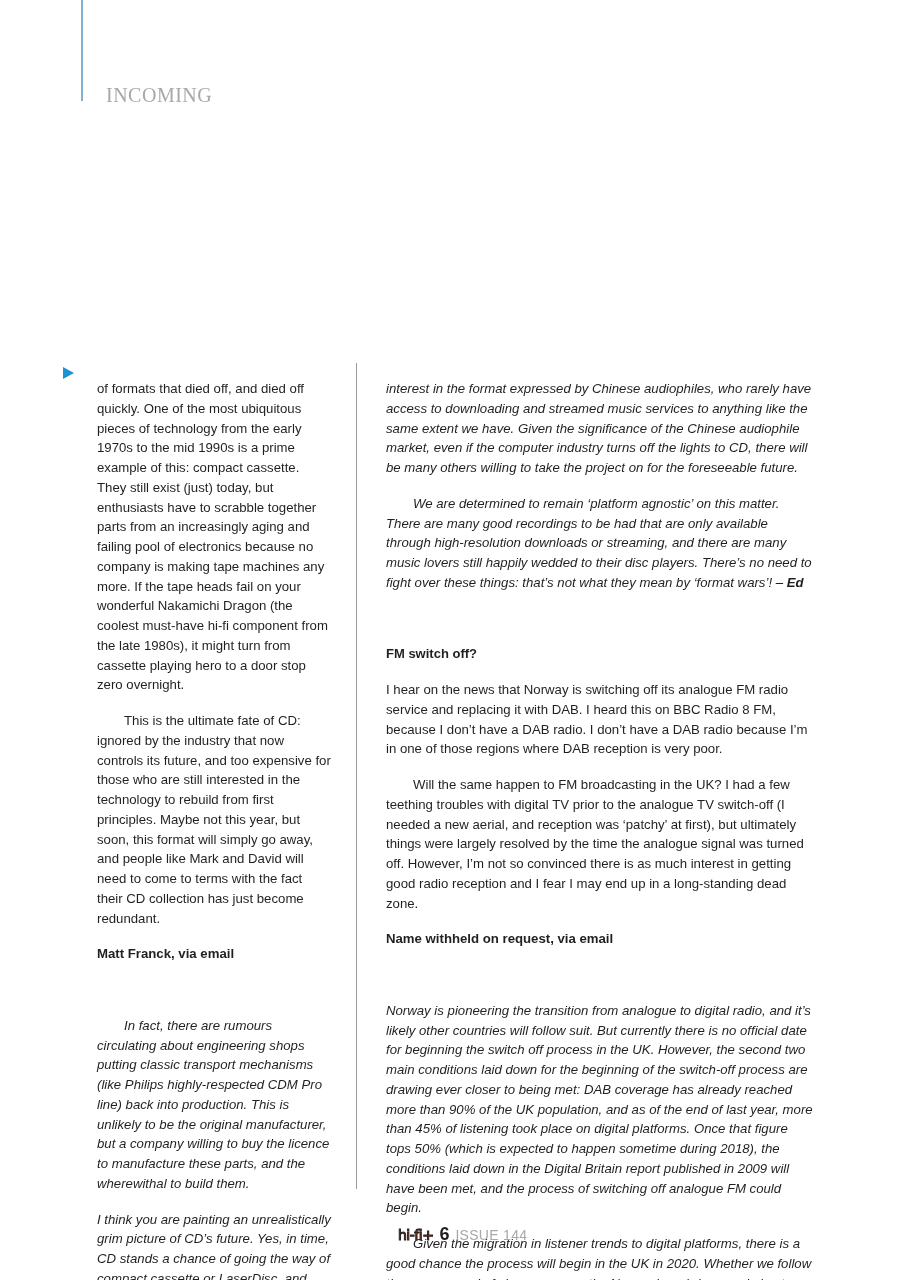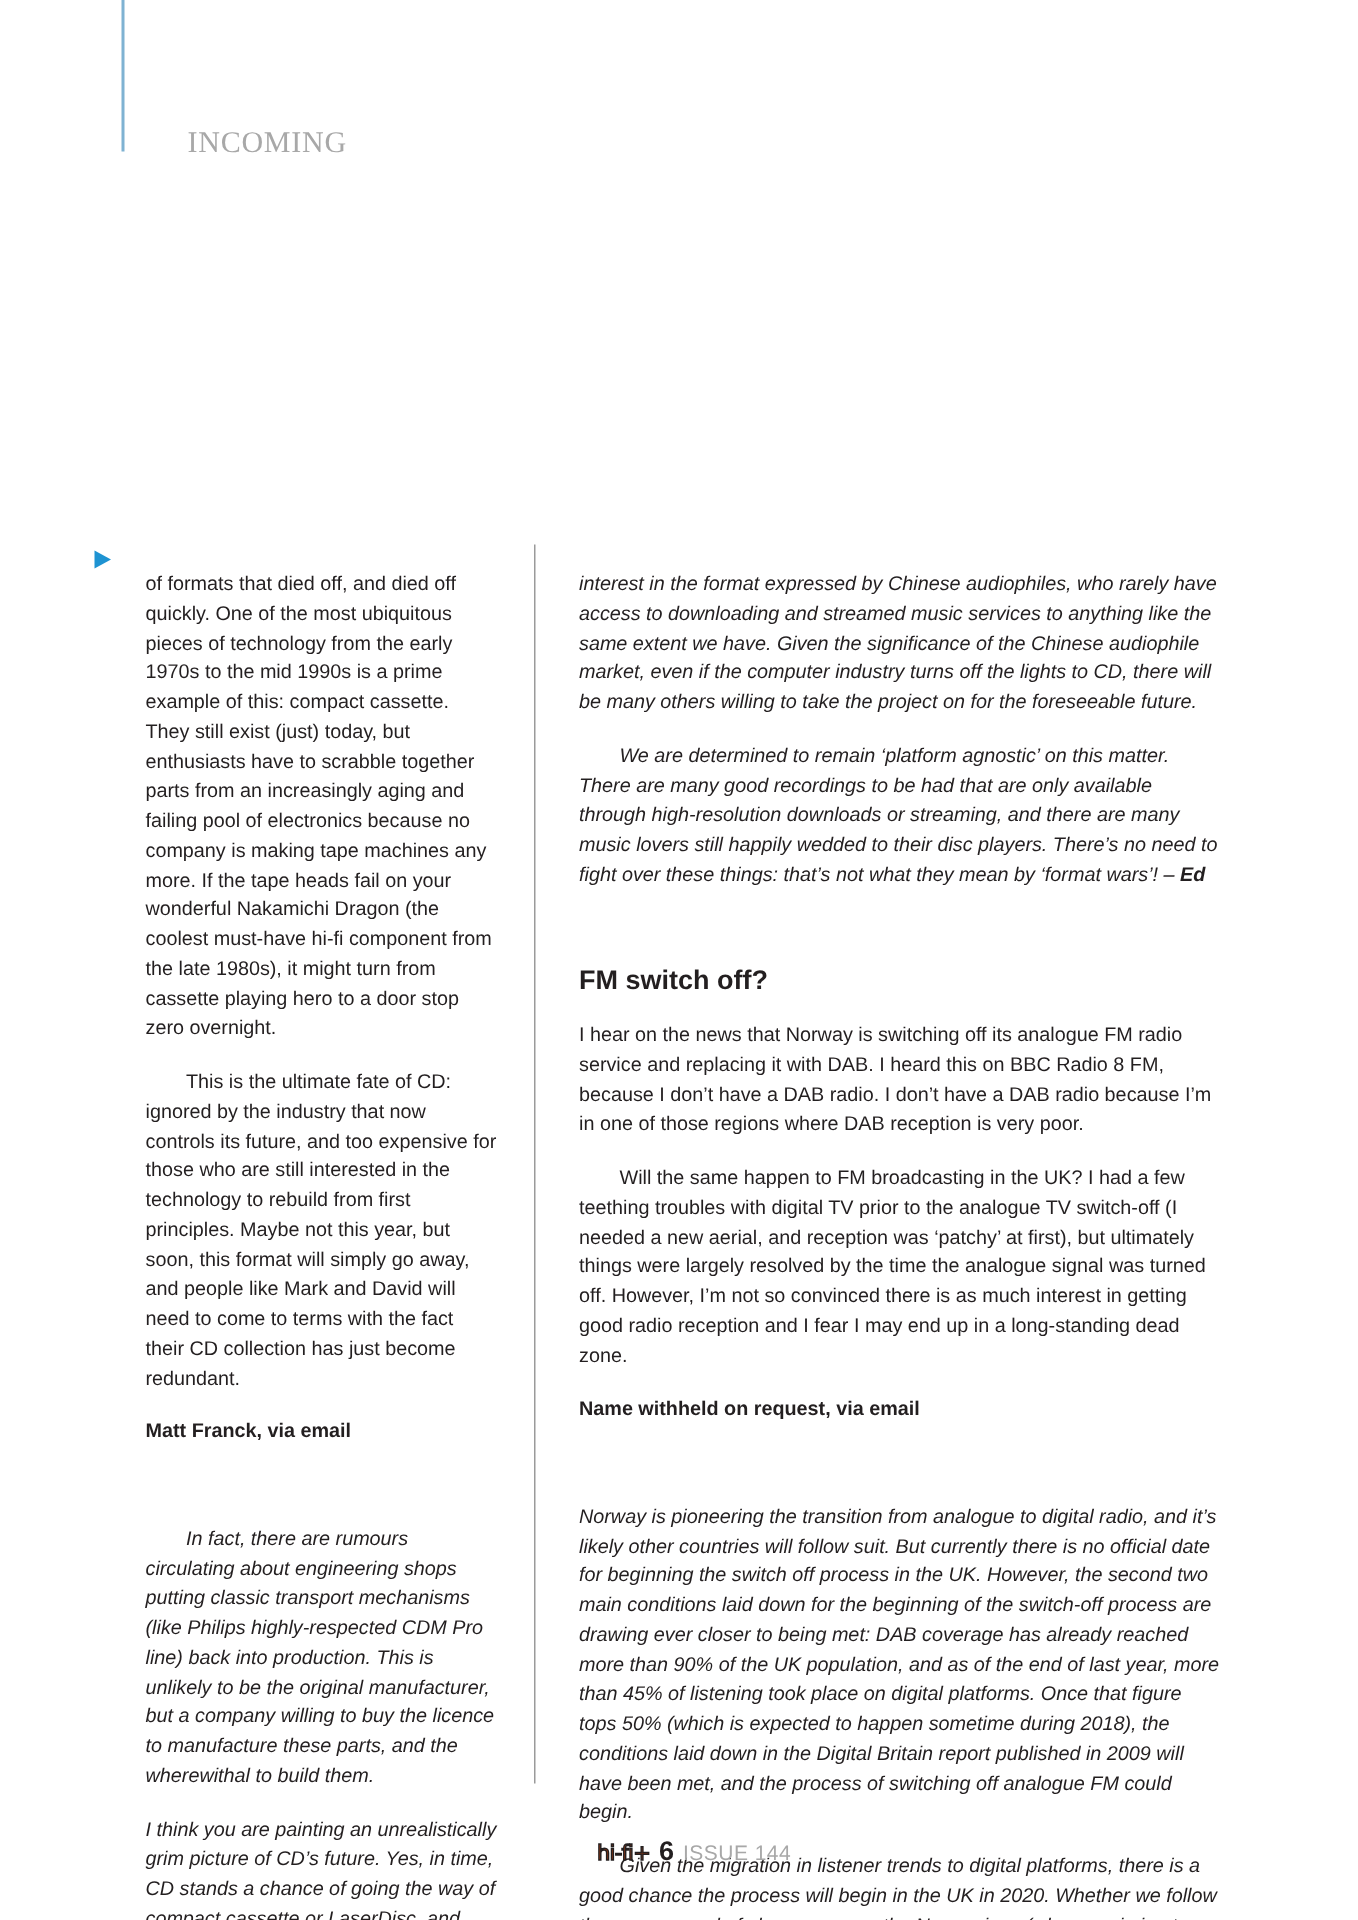--- a/index.html
+++ b/index.html
@@ -1,30 +1,30 @@
 <!DOCTYPE html>
 <html><head>
 <meta charset="utf-8">
 <style>
   html, body { margin: 0; padding: 0; background: #ffffff; }
   body { width: 905px; height: 1280px; position: relative; overflow: hidden;
          font-family: "Liberation Sans", sans-serif; color: #231f20; }
   .side-rule { position: absolute; left: 81px; top: 0; width: 2px; height: 101px; background: #7fb2d2; }
-  .section-title { position: absolute; left: 125px; top: 84px; font-family: "Liberation Serif", serif;
+  .section-title { position: absolute; left: 106px; top: 84px; font-family: "Liberation Serif", serif;
                    font-size: 20px; color: #a8a8a8; letter-spacing: 0.5px; }
   .col { position: absolute; top: 363px; font-size: 13.2px; line-height: 19.75px; }
   .col p { margin: 16px; }
   .col-left { left: 81px; width: 266px; }
   .col-right { left: 370px; width: 460px; }
   .col-divider { position: absolute; left: 356px; top: 363px; width: 1px; height: 826px; background: #9a9a9a; }
   .indent { text-indent: 27px; }
   .ital { font-style: italic; }
   .sig { text-align: left; font-weight: bold; }
   .gap { height: 19.75px; }
-  .heading { font-weight: bold; font-size: 18px; line-height: 19.75px; margin-top: 0; }
+  .heading { font-weight: bold; font-size: 13px; line-height: 19.75px; margin-top: 0; }
   .arrow { position: absolute; left: 63px; top: 367px; width: 0; height: 0;
            border-top: 6px solid transparent; border-bottom: 6px solid transparent; border-left: 11px solid #1e93d2; }
   .ed { font-weight: bold; }
   .footer { position: absolute; left: 398px; top: 1224px; display: flex; align-items: baseline; gap: 6px; }
   .logo { font-family: "DejaVu Sans", sans-serif; font-weight: normal; font-size: 14px; color: #c2410c;
           -webkit-text-stroke: 1px #231f20; letter-spacing: -0.5px; }
   .page-num { font-weight: bold; font-size: 18px; color: #231f20; }
   .issue { font-size: 14px; color: #a8a8a8; letter-spacing: 0.3px; }
 </style>
 </head>

